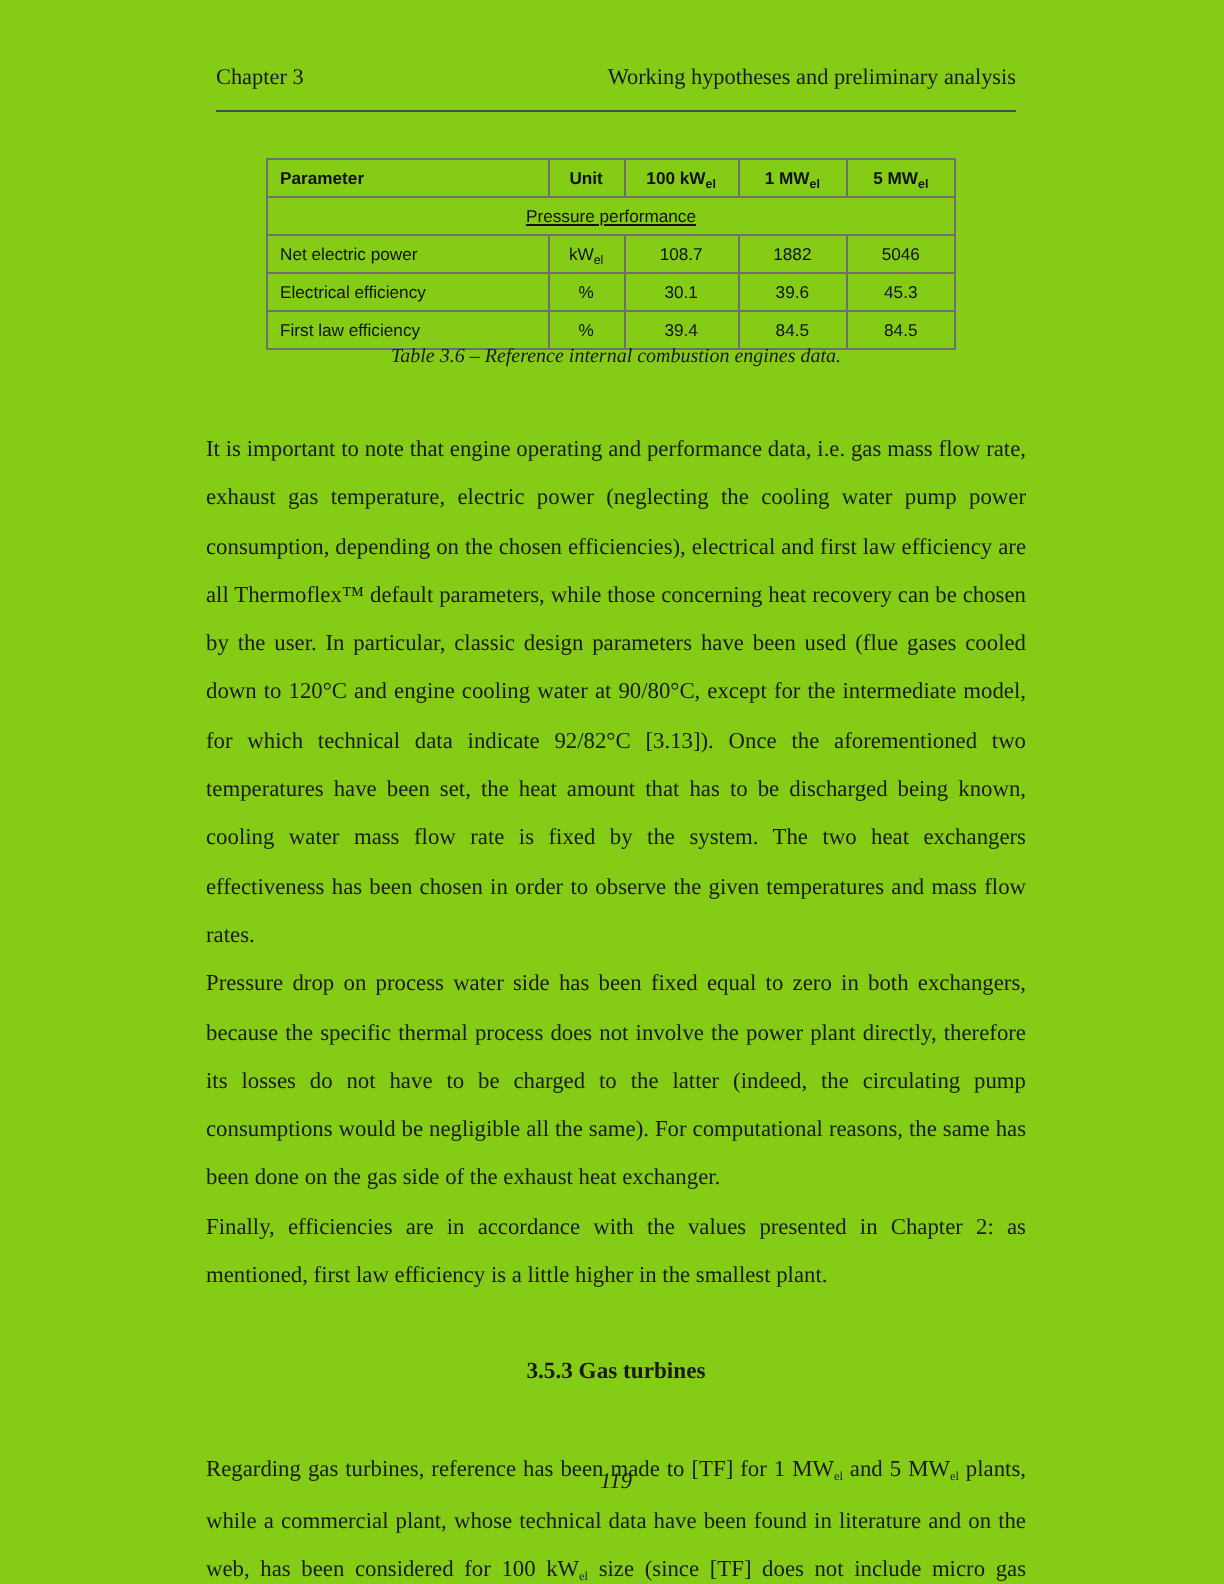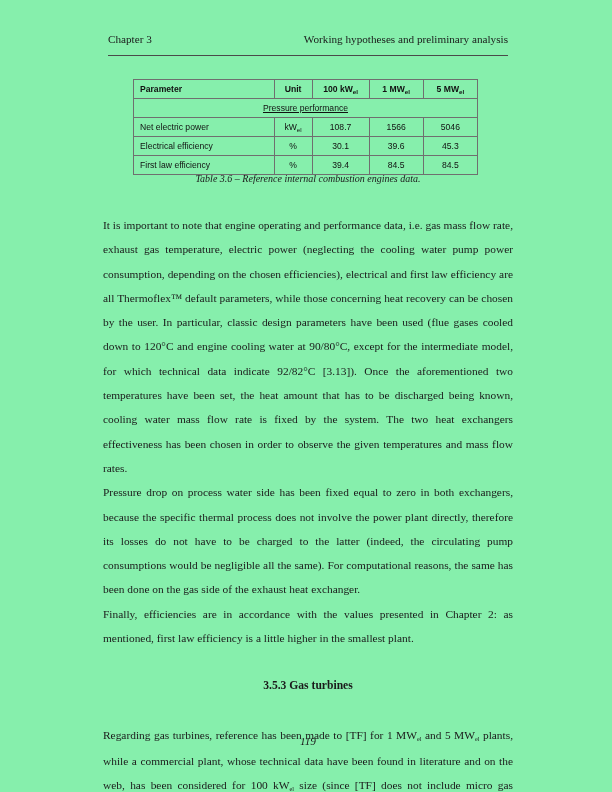--- a/index.html
+++ b/index.html
@@ -4,21 +4,21 @@
 <style>
   html, body {
     margin: 0;
     padding: 0;
     background: #ffffff;
   }
   .page {
     position: relative;
     width: 612px;
     height: 792px;
-    background: #86efac;
+    background: #84cc16;
     overflow: hidden;
     font-family: "Liberation Serif", "DejaVu Serif", serif;
     color: #1a1a1a;
   }
 
   
   .header {
     position: absolute;
     left: 108px;
     top: 33px;
@@ -151,21 +151,21 @@
         </tr>
       </thead>
       <tbody>
         <tr class="sec-row">
           <td colspan="5"><span class="u">Pressure performance</span></td>
         </tr>
         <tr>
           <td class="c-param">Net electric power</td>
           <td class="c-unit"><span>kW</span><sub>el</sub></td>
           <td class="c-val">108.7</td>
-          <td class="c-val">1566</td>
+          <td class="c-val">1882</td>
           <td class="c-val">5046</td>
         </tr>
         <tr>
           <td class="c-param">Electrical efficiency</td>
           <td class="c-unit"><span>%</span><sub></sub></td>
           <td class="c-val">30.1</td>
           <td class="c-val">39.6</td>
           <td class="c-val">45.3</td>
         </tr>
         <tr>

